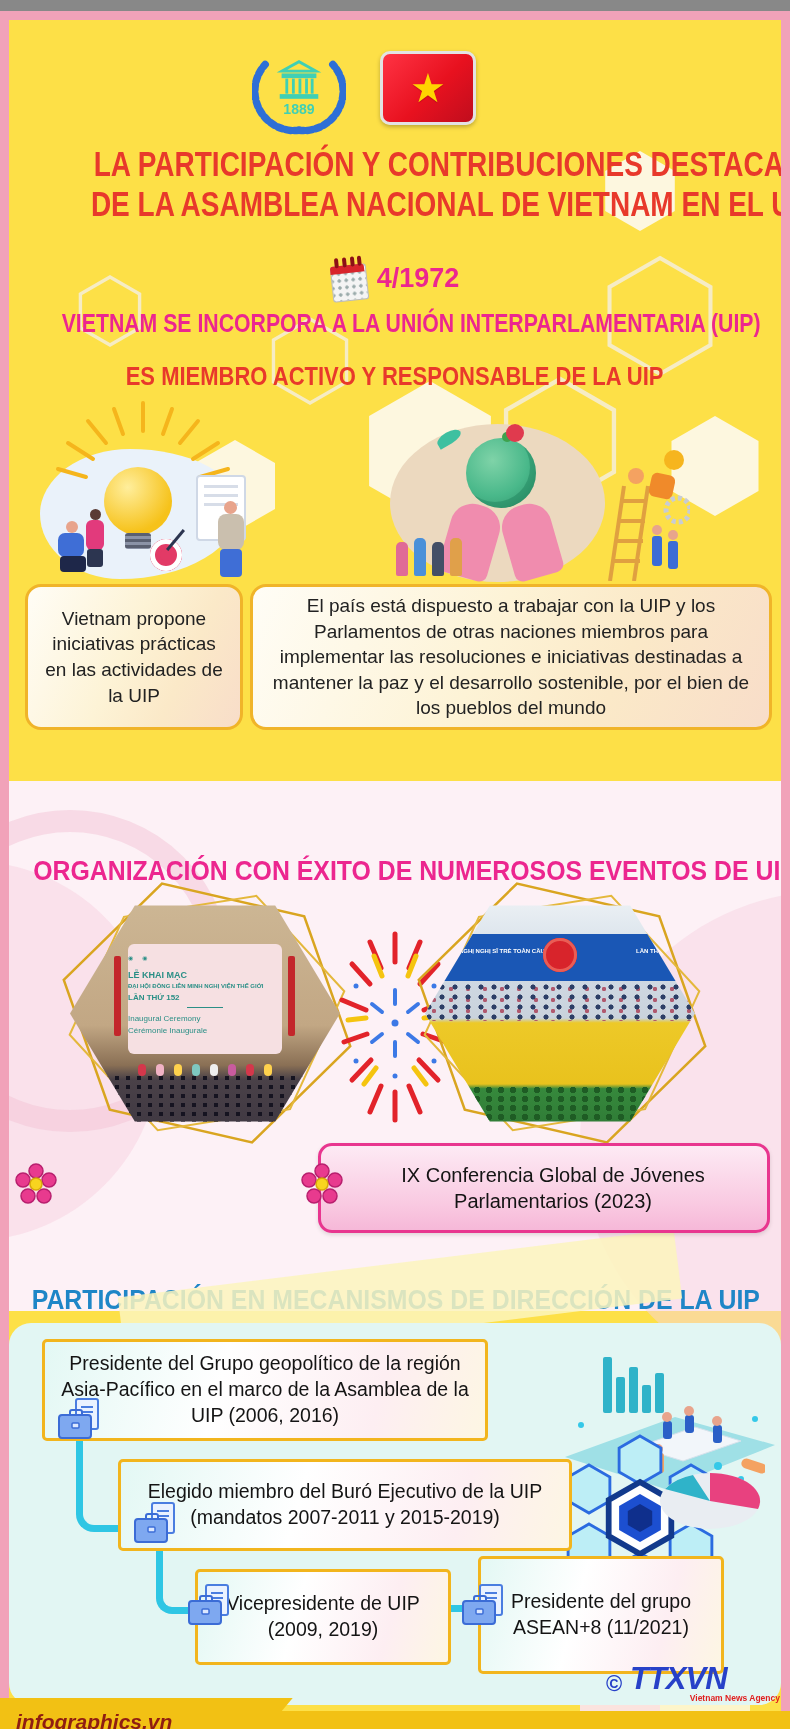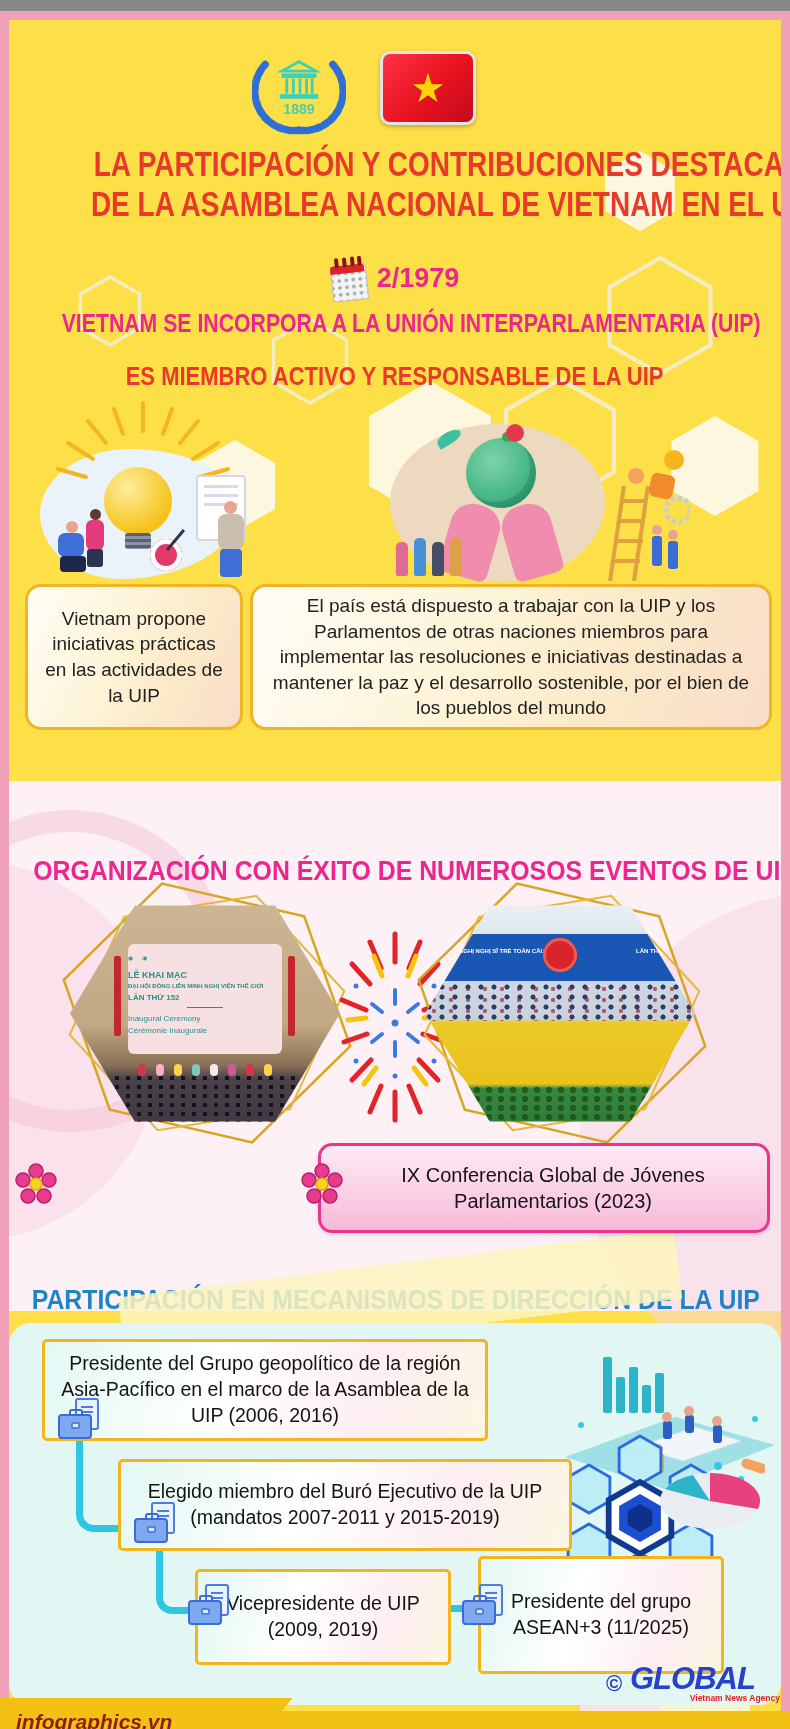--- a/index.html
+++ b/index.html
@@ -146,21 +146,21 @@
 
   <div class="abs date-row">
     <div class="cal">
       <div class="body"></div>
         <div class="top"></div>
       <div class="ring" style="left:5px;"></div>
         <div class="ring" style="left:13px;"></div>
         <div class="ring" style="left:21px;"></div>
         <div class="ring" style="left:28px;"></div>
     </div>
-    <div class="date-txt">2/1979</div>
+    <div class="date-txt">4/1972</div>
   </div>
 
   <div class="abs cx sub1 t-pink">
     <span class="squish" style="transform:scaleX(.85)">VIETNAM SE INCORPORA A LA UNIÓN INTERPARLAMENTARIA (UIP)</span>
   </div>
   <div class="abs cx sub2 t-red">
     <span class="squish" style="transform:scaleX(.88)">ES MIEMBRO ACTIVO Y RESPONSABLE DE LA UIP</span>
   </div>
 
   <div class="abs" style="left:28px;top:398px;width:225px;height:178px;z-index:2">
@@ -441,21 +441,21 @@
   <div class="abs lbox" style="left:42px;top:1328px;width:440px;height:96px;">
     <div class="txt">Presidente del Grupo geopolítico de la región Asia-Pacífico en el marco de la Asamblea de la UIP (2006, 2016)</div>
   </div>
   <div class="abs lbox" style="left:118px;top:1448px;width:448px;height:86px;">
     <div class="txt">Elegido miembro del Buró Ejecutivo de la UIP (mandatos 2007-2011 y 2015-2019)</div>
   </div>
   <div class="abs lbox" style="left:195px;top:1558px;width:250px;height:90px;">
     <div class="txt">Vicepresidente de UIP (2009, 2019)</div>
   </div>
   <div class="abs lbox" style="left:478px;top:1545px;width:240px;height:112px;">
-    <div class="txt">Presidente del grupo ASEAN+3 (11/2025)</div>
+    <div class="txt">Presidente del grupo ASEAN+8 (11/2021)</div>
   </div>
 
   <div class="abs conn" style="left:76px;top:1430px;width:62px;height:84px;border-left:7px solid #2fc6e4;border-bottom:7px solid #2fc6e4;border-bottom-left-radius:18px;"></div>
   <div class="abs conn" style="left:156px;top:1538px;width:40px;height:58px;border-left:7px solid #2fc6e4;border-bottom:7px solid #2fc6e4;border-bottom-left-radius:16px;"></div>
   <div class="abs" style="left:445px;top:1594px;width:24px;height:7px;background:#2fc6e4;z-index:4;"></div>
 
   <svg class="abs icon-bd" style="left:56px;top:1386px;width:48px;height:46px" viewBox="0 0 48 46">
     <rect x="20" y="2" width="22" height="30" rx="2" fill="#eaf2ff" stroke="#4a7de0" stroke-width="2"></rect>
     <line x1="25" y1="10" x2="37" y2="10" stroke="#4a7de0" stroke-width="2"></line>
       <line x1="25" y1="15" x2="37" y2="15" stroke="#4a7de0" stroke-width="2"></line>
@@ -483,21 +483,21 @@
     <rect x="20" y="2" width="22" height="30" rx="2" fill="#eaf2ff" stroke="#4a7de0" stroke-width="2"></rect>
     <line x1="25" y1="10" x2="37" y2="10" stroke="#4a7de0" stroke-width="2"></line>
       <line x1="25" y1="15" x2="37" y2="15" stroke="#4a7de0" stroke-width="2"></line>
     <rect x="14" y="13" width="12" height="7" rx="2" fill="none" stroke="#3b6cd6" stroke-width="2"></rect>
     <rect x="3" y="18" width="32" height="23" rx="3" fill="#7ea8f0" stroke="#3b6cd6" stroke-width="2"></rect>
     <rect x="16" y="26" width="7" height="5" rx="1" fill="#dce8ff" stroke="#3b6cd6" stroke-width="1.5"></rect>
   </svg>
 
   <div class="abs ttx">
     <span class="c">©</span>
-    <div class="name">GLOBAL</div>
+    <div class="name">TTXVN</div>
     <div class="tag">Vietnam News Agency</div>
   </div>
 
   <div class="abs goldstep"></div>
   <div class="abs goldbar"></div>
   <div class="abs site">infographics.vn</div>
 
   <div class="frame"></div>
 </div>
 

